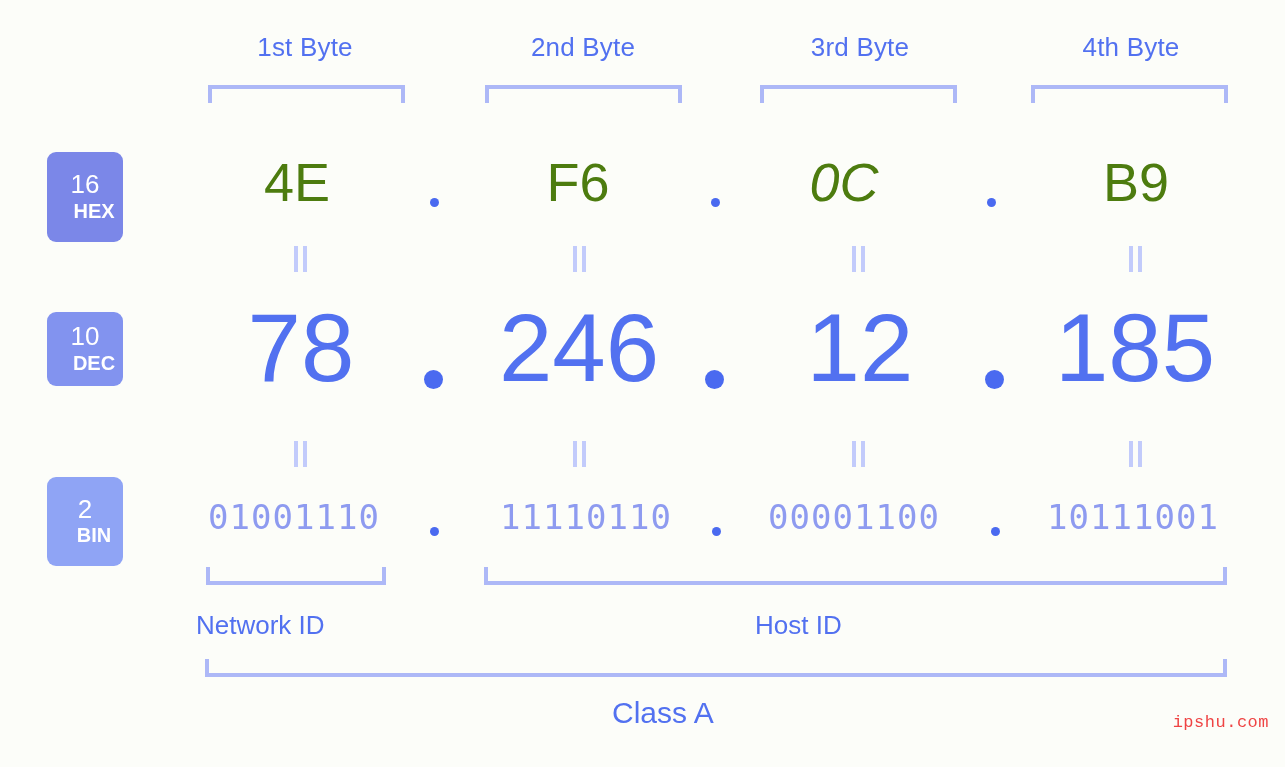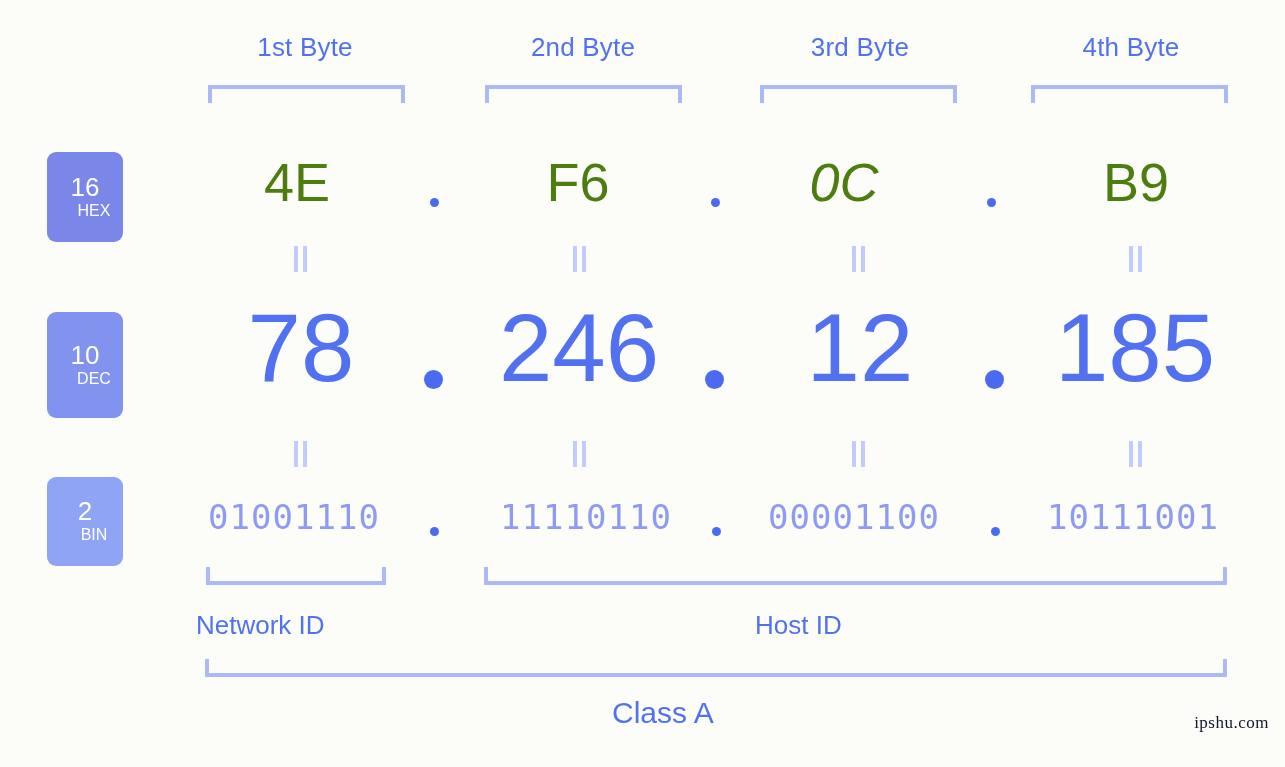--- a/index.html
+++ b/index.html
@@ -62,28 +62,28 @@
     align-items: center;
     justify-content: center;
     line-height: 1;
   }
   .badge .num {
     font-size: 26px;
     font-weight: 400;
     line-height: 1.05;
   }
   .badge .abbr {
-    font-size: 16px;
-    font-weight: 400;
+    font-size: 20px;
+    font-weight: 700;
     line-height: 1.15;
     margin-top: 1px;
     margin-left: 18px;
   }
   #badge-hex { top: 152px; height: 90px; background: #7b87e8; }
-  #badge-dec { top: 312px; height: 106px; background: #8293ef; }
+  #badge-dec { top: 312px; height: 74px; background: #8293ef; }
   #badge-bin { top: 477px; height: 89px; background: #8fa4f5; }
 
   
   .value-cell {
     position: absolute;
     text-align: center;
     white-space: nowrap;
   }
   .row-hex .value-cell {
     font-size: 54px;
@@ -143,23 +143,23 @@
   }
   #label-network-id { top: 610px; }
   #label-host-id { top: 610px; }
   #label-class { top: 696px; font-size: 30px; }
 
   
   #watermark {
     position: absolute;
     right: 16px;
     top: 713px;
-    font-family: Liberation Serif, serif;
+    font-family: Liberation Mono, monospace;
     font-size: 17px;
-    color: #0f172a;
+    color: #ef4444;
     letter-spacing: 0.5px;
   }
 </style>
 </head>
 <body>
 
 <div id="stage">
 
   <div class="byte-header" style="left:205px;width:200px;">1st Byte</div>
   <div class="byte-header" style="left:483px;width:200px;">2nd Byte</div>

